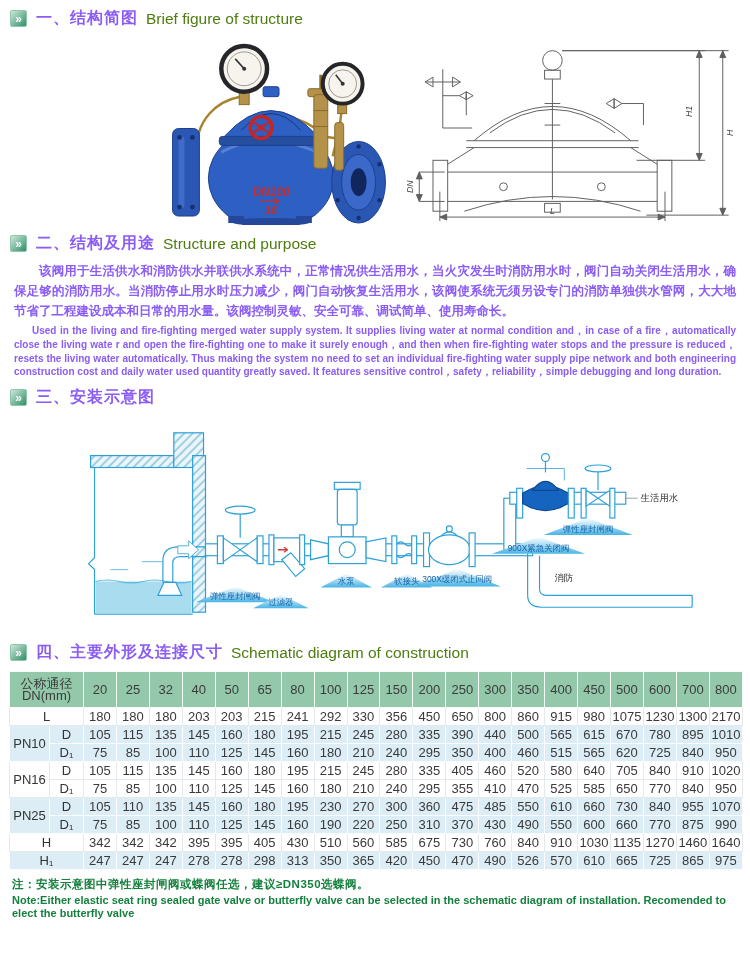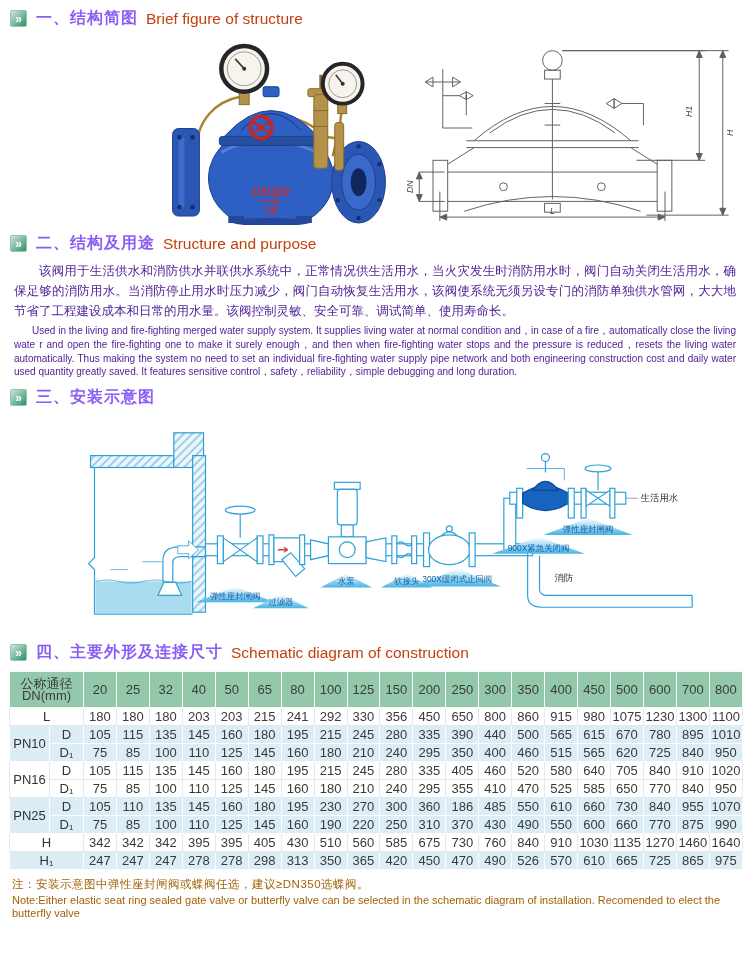--- a/index.html
+++ b/index.html
@@ -9,46 +9,46 @@
     font-family:"Liberation Sans","DejaVu Sans",sans-serif; color:#222;
   }
   .section-header { display:flex; align-items:center; margin:8px 0 0 10px; }
   .bullet {
     width:17px; height:17px; flex:0 0 17px; border-radius:2px;
     background:linear-gradient(135deg,#cde8da,#2f8f68);
     border:1px solid #8fc7ab; color:#fff; font-size:12px; font-weight:bold;
     display:flex; align-items:center; justify-content:center; margin-right:9px;
   }
   .sh-zh { font-size:16px; font-weight:bold; color:#8b5cf6; letter-spacing:1px; }
-  .sh-en { font-size:15.5px; color:#c2410c; margin-left:8px; }
+  .sh-en { font-size:15.5px; color:#4d7c0f; margin-left:8px; }
 
   .figures { display:flex; align-items:flex-start; height:194px; padding-left:166px; margin-top:2px;font-style:italic; }
   .figures svg { display:block; }
   .drawing-wrap { margin-left:6px; margin-top:4px; }
 
-  .para { margin:0 14px; text-align:justify; color:#4c1d95; }
+  .para { margin:0 14px; text-align:justify; color:#8b5cf6;font-weight:bold; }
   .para.zh { font-size:12.5px; line-height:20px; text-indent:2em; margin-top:7px; }
   .para.en { font-size:10px; line-height:13.8px; text-indent:1.8em; margin-top:3px; }
 
   .diagram-wrap { width:750px; height:223px; margin-top:3px; }
   .diagram-wrap svg { display:block; }
 
   table.dims {
     width:734px; margin:8px 0 0 9px; border-collapse:collapse; table-layout:fixed;
     font-size:13px; color:#3a3a3a;
   }
   .dims th {
     background:#93c8aa; font-weight:normal; border:1px solid #f7fbf8; color:#3c3c3c;
     height:36px; line-height:12px; text-align:center; padding:0;
   }
   .dims td { height:18px; text-align:center; border:1px solid #e2eaee; background:#fff; padding:0; }
   .dims tr.shaded td { background:#dcedf5; border-color:#fbfdfe; }
   .dims td.grouplabel, .dims td.rowlabel, .dims td.sublabel { color:#333; }
 
-  .note { margin:7px 0 0 12px; color:#a16207; }
+  .note { margin:7px 0 0 12px; color:#15803d;font-weight:bold; }
   .note-zh { font-size:11.5px; margin-bottom:2px; letter-spacing:0.5px; }
   .note-en { font-size:11px; line-height:13px; }
   .note-en.indent { margin-left:24px; }
 
   text { font-family:"Liberation Sans","DejaVu Sans",sans-serif; }
 </style>
 </head>
 <body>
 
 <div class="section-header">
@@ -398,21 +398,21 @@
         <td>356</td>
         <td>450</td>
         <td>650</td>
         <td>800</td>
         <td>860</td>
         <td>915</td>
         <td>980</td>
         <td>1075</td>
         <td>1230</td>
         <td>1300</td>
-        <td>1100</td>
+        <td>2170</td>
       </tr>
       <tr class="shaded">
         <td rowspan="2" class="grouplabel">PN10</td>
         <td class="sublabel">D</td>
         <td>105</td>
         <td>115</td>
         <td>135</td>
         <td>145</td>
         <td>160</td>
         <td>180</td>
@@ -508,21 +508,21 @@
         <td>110</td>
         <td>135</td>
         <td>145</td>
         <td>160</td>
         <td>180</td>
         <td>195</td>
         <td>230</td>
         <td>270</td>
         <td>300</td>
         <td>360</td>
-        <td>186</td>
+        <td>475</td>
         <td>485</td>
         <td>550</td>
         <td>610</td>
         <td>660</td>
         <td>730</td>
         <td>840</td>
         <td>955</td>
         <td>1070</td>
       </tr>
       <tr class="shaded">

